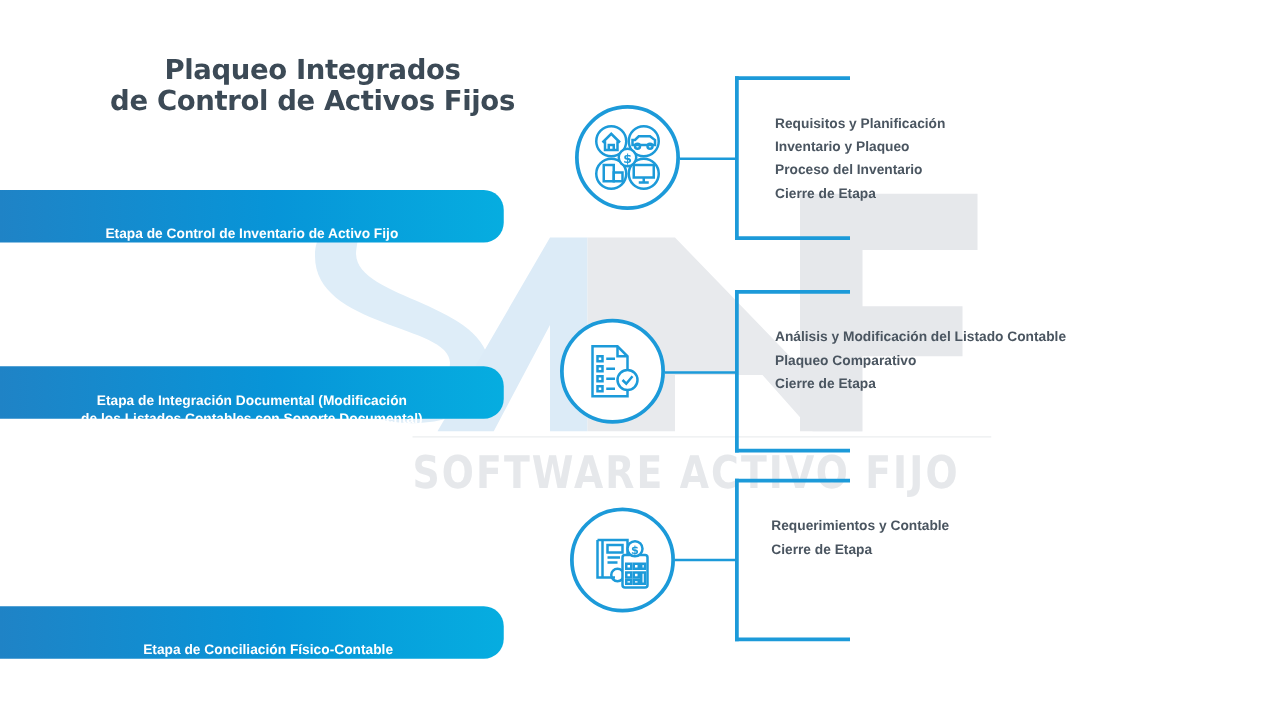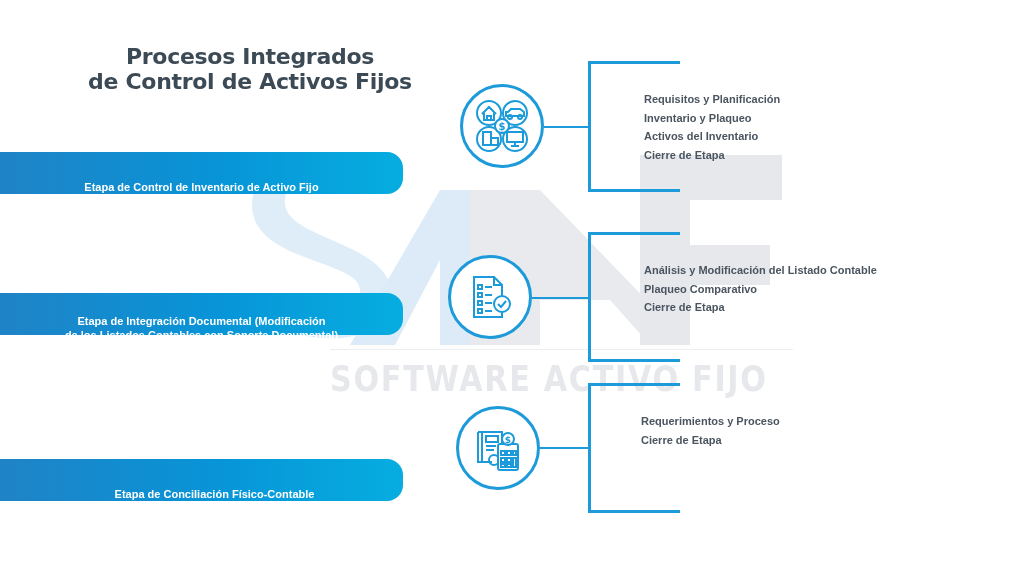--- a/index.html
+++ b/index.html
@@ -40,41 +40,40 @@
   }
   .hline { position: absolute; height: 2px; background: #1c9ad9; }
   .bracket {
     position: absolute; width: 92px;
     border-left: 3px solid #1c9ad9; border-top: 3px solid #1c9ad9; border-bottom: 3px solid #1c9ad9;
   }
   .items { position: absolute; list-style: none; }
   .items li {
     font-size: 11px; font-weight: bold; color: #4a5560; height: 18.5px; line-height: 18.5px;
     white-space: nowrap;
-    margin-left: 24px;
   }
 </style>
 </head>
 <body>
 
 <svg class="wm wm-logo" width="1024" height="576" viewBox="0 0 1024 576">
 
   <path d="M395 172 C370 150 290 150 285 200 C280 240 390 240 392 295 C394 345 305 350 272 320 L285 300 C305 318 360 320 360 290 C360 260 252 262 252 205 C252 150 360 140 405 180 Z" fill="#deedf8"></path>
 
   <polygon points="350,345 440,190 470,190 470,345 440,345 440,260 395,345" fill="#dcebf7"></polygon>
 
   <polygon points="470,190 540,190 690,345 650,345 610,300 540,300 540,345 470,345" fill="#e8eaed"></polygon>
 
   <polygon points="640,155 782,155 782,200 690,200 690,245 770,245 770,285 690,285 690,345 640,345" fill="#e6e8eb"></polygon>
 </svg>
 <div class="wm-line"></div>
 <div class="wm-text">SOFTWARE ACTIVO FIJO</div>
 
 <div class="title">
-  <div>Procesos Integrados</div>
+  <div>Plaqueo Integrados</div>
   <div>de Control de Activos Fijos</div>
 </div>
 
 <div class="stage" style="top:152px;">
   <span>Etapa de Control de Inventario de Activo Fijo</span>
 </div>
 <div class="icon-circle" style="left:460px; top:84px;">
   <svg width="56" height="56" viewBox="0 0 56 56" fill="none" stroke="#1c9ad9" stroke-width="2">
     <circle cx="15" cy="15" r="12"></circle>
     <circle cx="41" cy="15" r="12"></circle>
@@ -90,21 +89,21 @@
       <path d="M41 44 V48 M37 48 H45"></path>
     <circle cx="28" cy="28" r="7" fill="#ffffff"></circle>
     <text x="28" y="32" font-size="10" fill="#1c9ad9" stroke="none" text-anchor="middle" font-family="DejaVu Sans, sans-serif" font-weight="bold">$</text>
   </svg>
 </div>
 <div class="hline" style="left:544px; top:126px; width:46px;"></div>
 <div class="bracket" style="left:588px; top:61px; height:131px;"></div>
 <ul class="items" style="left:620px; top:90px;">
   <li>Requisitos y Planificación</li>
   <li>Inventario y Plaqueo</li>
-  <li>Activos del Inventario</li>
+  <li>Proceso del Inventario</li>
   <li>Cierre de Etapa</li>
 </ul>
 
 <div class="stage" style="top:293px;">
   <span>Etapa de Integración Documental (Modificación
 de los Listados Contables con Soporte Documental)</span>
 </div>
 <div class="icon-circle" style="left:448px; top:255px;">
   <svg width="52" height="52" viewBox="0 0 52 52" fill="none" stroke="#1c9ad9" stroke-width="2">
     <path d="M10 6 H30 L38 14 V46 H10 Z"></path>
@@ -122,21 +121,21 @@
   </svg>
 </div>
 <div class="hline" style="left:532px; top:297px; width:58px;"></div>
 <div class="bracket" style="left:588px; top:232px; height:130px;"></div>
 <ul class="items" style="left:620px; top:261px;">
   <li>Análisis y Modificación del Listado Contable</li>
   <li>Plaqueo Comparativo</li>
   <li>Cierre de Etapa</li>
 </ul>
 
-<div class="stage" style="top:459px;padding-left:26px;">
+<div class="stage" style="top:485px;padding-left:26px;">
   <span>Etapa de Conciliación Físico-Contable</span>
 </div>
 <div class="icon-circle" style="left:456px; top:406px;">
   <svg width="52" height="52" viewBox="0 0 52 52" fill="none" stroke="#1c9ad9" stroke-width="2">
     <path d="M6 10 H30 V22"></path>
     <path d="M6 10 V40 H20"></path>
     <path d="M10 10 V40"></path>
     <rect x="14" y="14" width="12" height="6"></rect>
     <path d="M14 24 H24 M14 28 H22"></path>
     <circle cx="22" cy="38" r="5"></circle>
@@ -149,15 +148,15 @@
     <rect x="29" y="36" width="4" height="4"></rect>
       <rect x="35" y="36" width="4" height="4"></rect>
       <rect x="41" y="36" width="3" height="9"></rect>
     <rect x="29" y="42" width="4" height="3"></rect>
       <rect x="35" y="42" width="4" height="3"></rect>
   </svg>
 </div>
 <div class="hline" style="left:540px; top:447px; width:50px;"></div>
 <div class="bracket" style="left:588px; top:383px; height:130px;"></div>
 <ul class="items" style="left:617px; top:412px;">
-  <li>Requerimientos y Proceso</li>
+  <li>Requerimientos y Contable</li>
   <li>Cierre de Etapa</li>
 </ul>
 
 </body></html>

